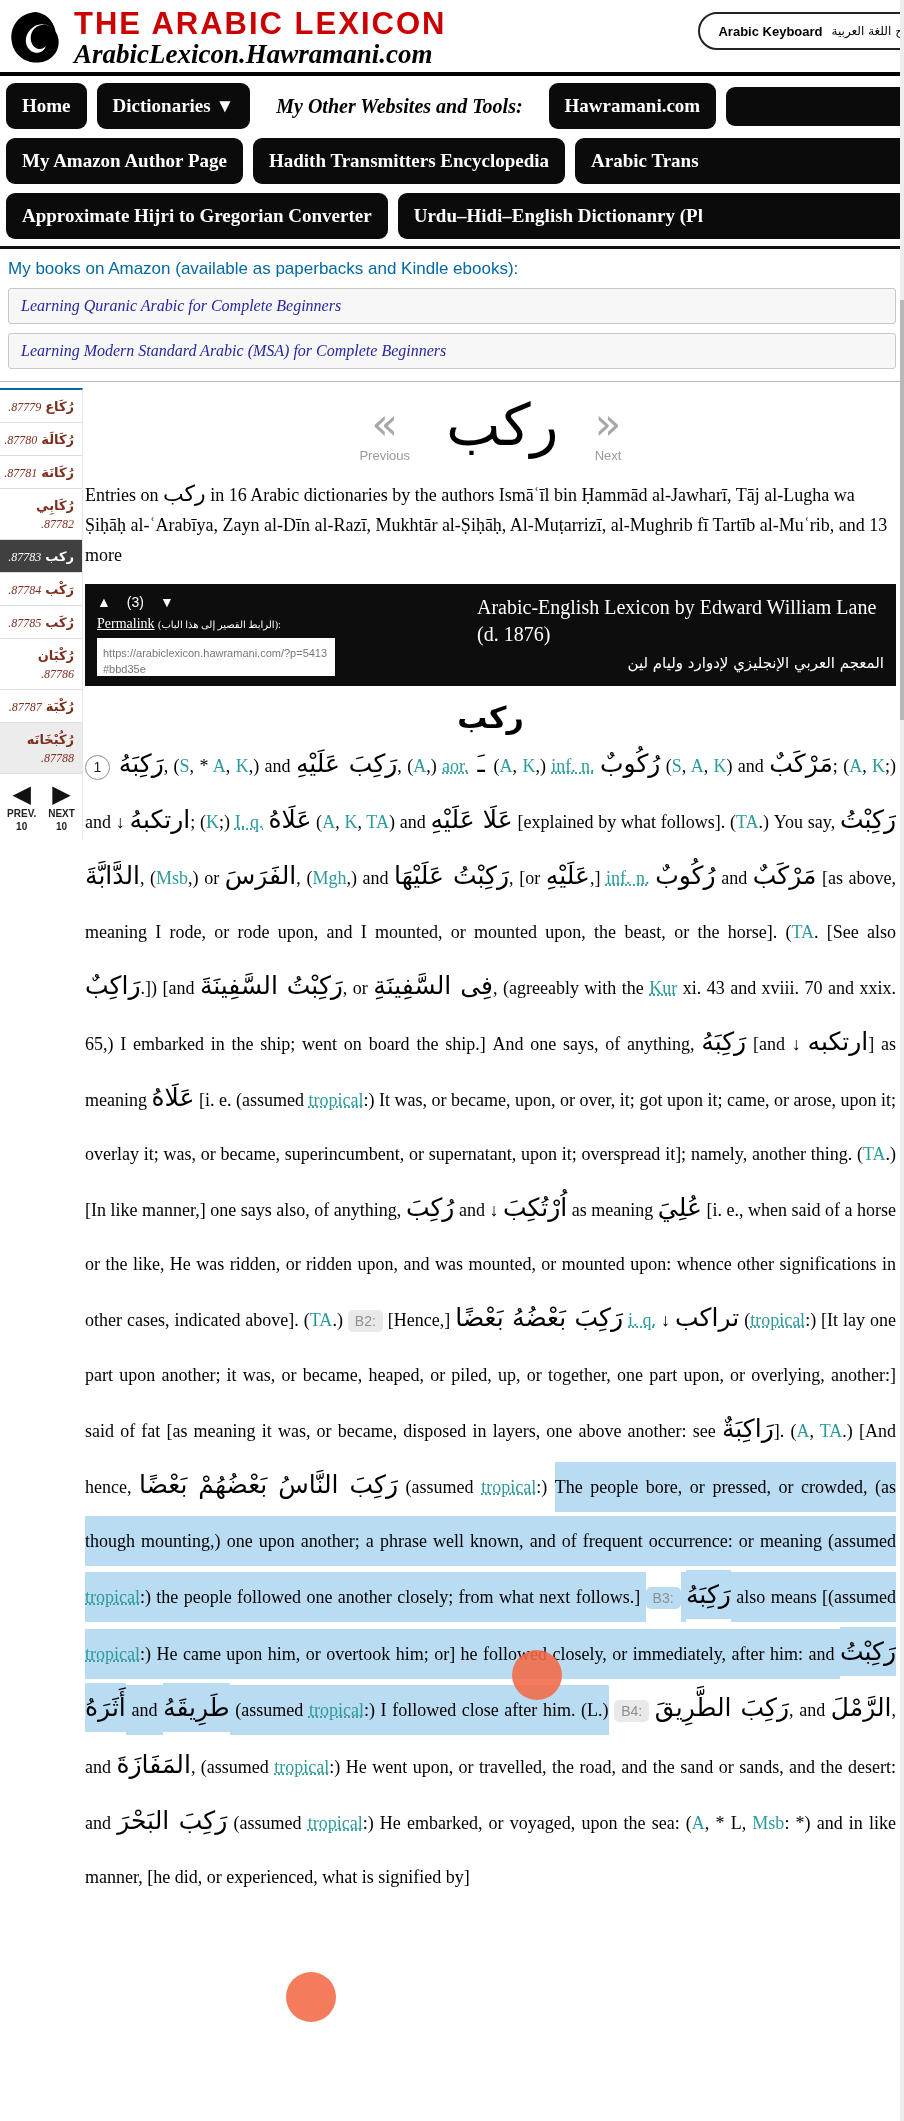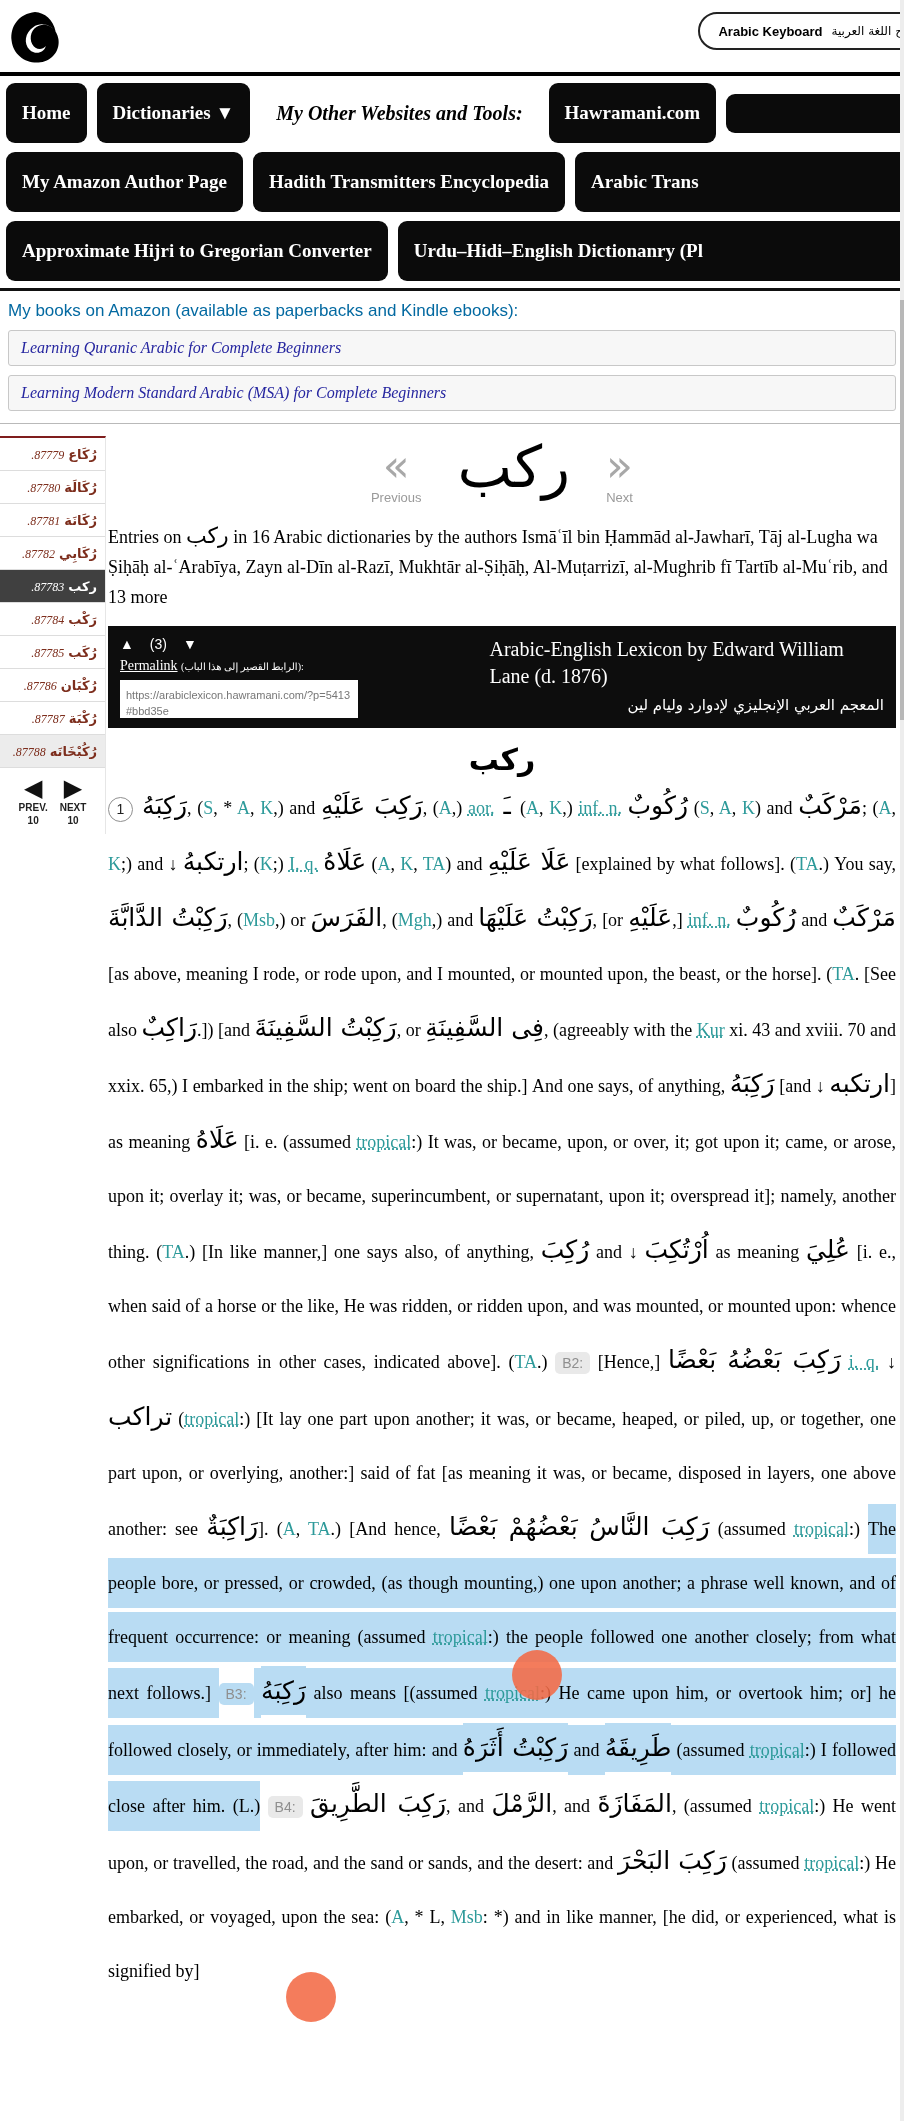--- a/index.html
+++ b/index.html
@@ -16,36 +16,36 @@
   .site-subtitle{font-style:italic;font-weight:bold;font-size:27px;line-height:1.05;color:#000}
   .kb-pill{position:absolute;right:-42px;top:12px;height:38px;border:2px solid #222;border-radius:19px;
            background:#fff;display:flex;align-items:center;gap:9px;padding:0 18px;white-space:nowrap}
   .kb-en{font-family:"Liberation Sans",sans-serif;font-weight:bold;font-size:13px}
   .kb-ar{font-family:"DejaVu Sans",sans-serif;font-size:12px}
 
   
   .nav{border-top:4px solid #000;border-bottom:3px solid #111;padding:7px 6px;
        display:flex;flex-direction:column;gap:9px;overflow:hidden}
   .nav-row{display:flex;align-items:center;gap:10px}
-  .pill{flex-shrink:0;background:#0b0b0b;color:#fff;border-radius:9px;padding:19px 16px;
+  .pill{flex-shrink:0;background:#0b0b0b;color:#fff;border-radius:9px;padding:12px 16px;
         font-family:"Liberation Serif",serif;font-weight:bold;font-size:19px;white-space:nowrap}
   .pill.partial{width:220px;height:39px}
   .pill.cut{min-width:340px}
   .pill.wide{min-width:560px}
   .tools-label{font-style:italic;font-weight:bold;font-size:20px;margin:0 16px;white-space:nowrap}
 
   
   .books{padding:10px 8px 12px;border-bottom:1px solid #b9b9b9}
   .books-h{font-family:"Liberation Sans",sans-serif;font-size:17px;color:#0369a1}
   .book-link{margin-top:9px;border:1px solid #c8c8c8;background:#f7f7f7;border-radius:3px;
              padding:8px 12px;font-style:italic;font-size:16px;color:#2626a0}
 
   
   .main{display:flex;align-items:flex-start}
-  .sidebar{width:106px;flex-shrink:0;margin-top:12px;border-top:2px solid #7f1d1d;border-right:1px solid #e6e6e6}
+  .sidebar{width:83px;flex-shrink:0;margin-top:6px;border-top:2px solid #0369a1;border-right:1px solid #e6e6e6}
   .sb-item{direction:rtl;padding:7px 8px 7px 4px;border-bottom:1px solid #ddd;color:#7d2e1d;background:#fff}
   .sb-word{font-family:"DejaVu Sans",sans-serif;font-size:13px;font-weight:bold}
   .sb-num{font-style:italic;font-size:12px}
   .sb-item.active{background:#404040;color:#fff}
   .sb-item.shade{background:#ececec}
   .sb-pager{display:flex;justify-content:center;gap:12px;padding:8px 0;background:#fff}
   .sb-col{text-align:center}
   .tri{font-family:"DejaVu Sans",sans-serif;font-size:24px;line-height:1;color:#111}
   .sb-lbl{font-family:"Liberation Sans",sans-serif;font-size:10px;font-weight:bold;color:#222;margin-top:2px}
 
@@ -96,20 +96,24 @@
 </style>
 </head>
 <body>
 
 <div class="page">
 
   <header class="hdr">
     <svg class="logo" viewBox="0 0 60 62">
       <path d="M30 2 C12 4 2 18 4 34 C6 50 20 60 36 58 C50 56 58 44 56 32 C54 20 44 14 35 17 C26 20 23 30 27 38 C30 44 38 45 42 40 C40 48 30 50 24 44 C17 37 19 25 28 19 C36 13 48 16 53 24 C50 10 41 3 30 2 Z" fill="#000"></path>
     </svg>
+    <div class="titles">
+      <div class="site-title">THE ARABIC LEXICON</div>
+      <div class="site-subtitle">ArabicLexicon.Hawramani.com</div>
+    </div>
     <div class="kb-pill">
       <span class="kb-en">Arabic Keyboard</span>
       <span class="kb-ar">مفاتيح اللغة العربية</span>
     </div>
   </header>
 
   <nav class="nav">
     <div class="nav-row">
       <span class="pill">Home</span>
       <span class="pill">Dictionaries ▼</span>

